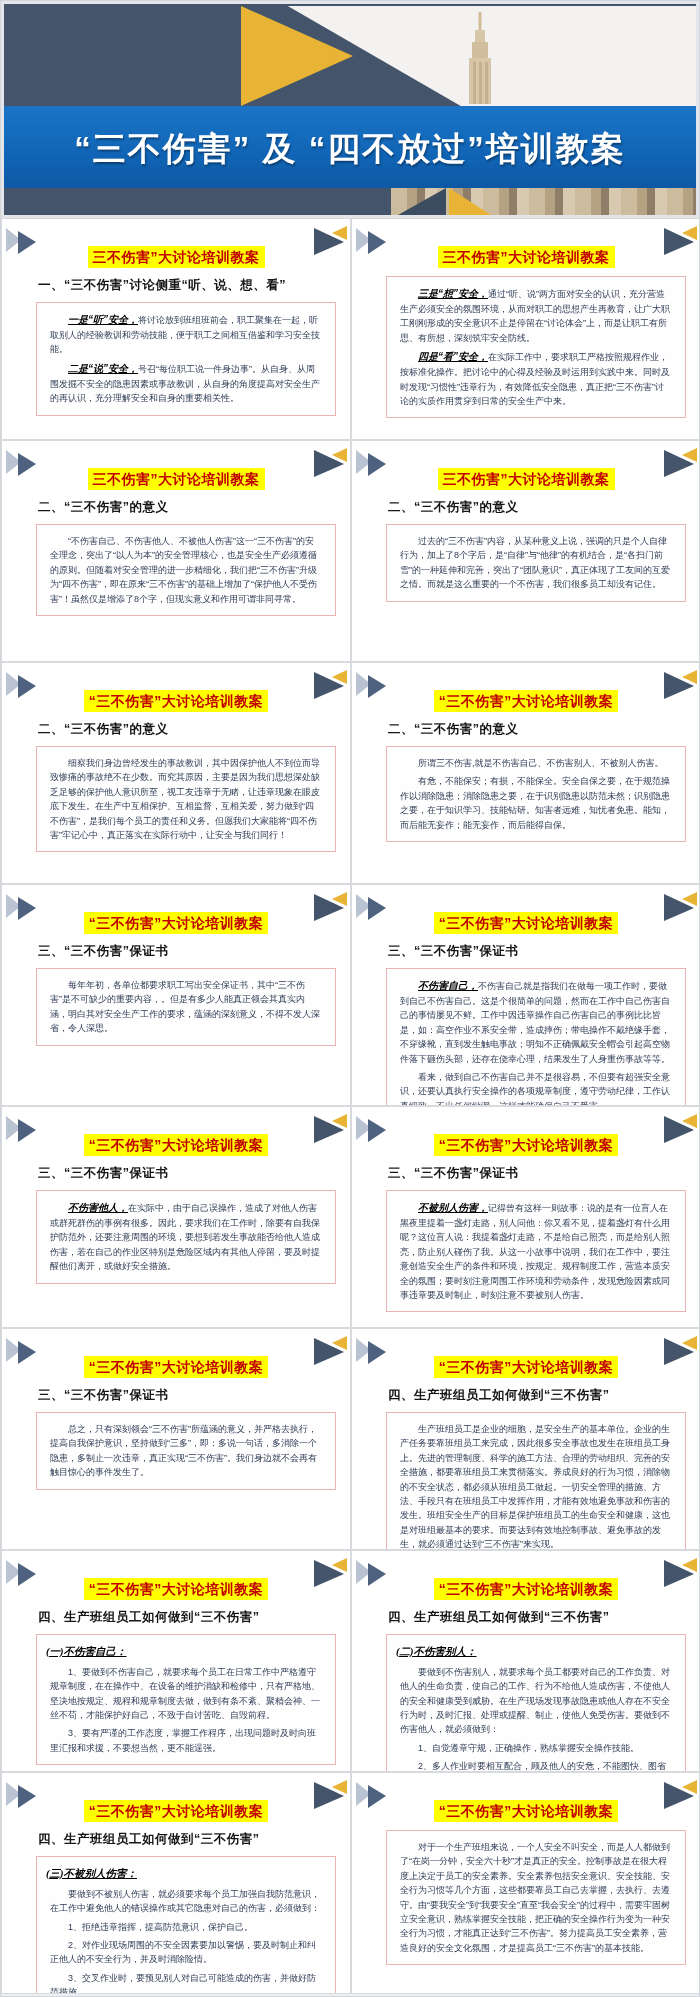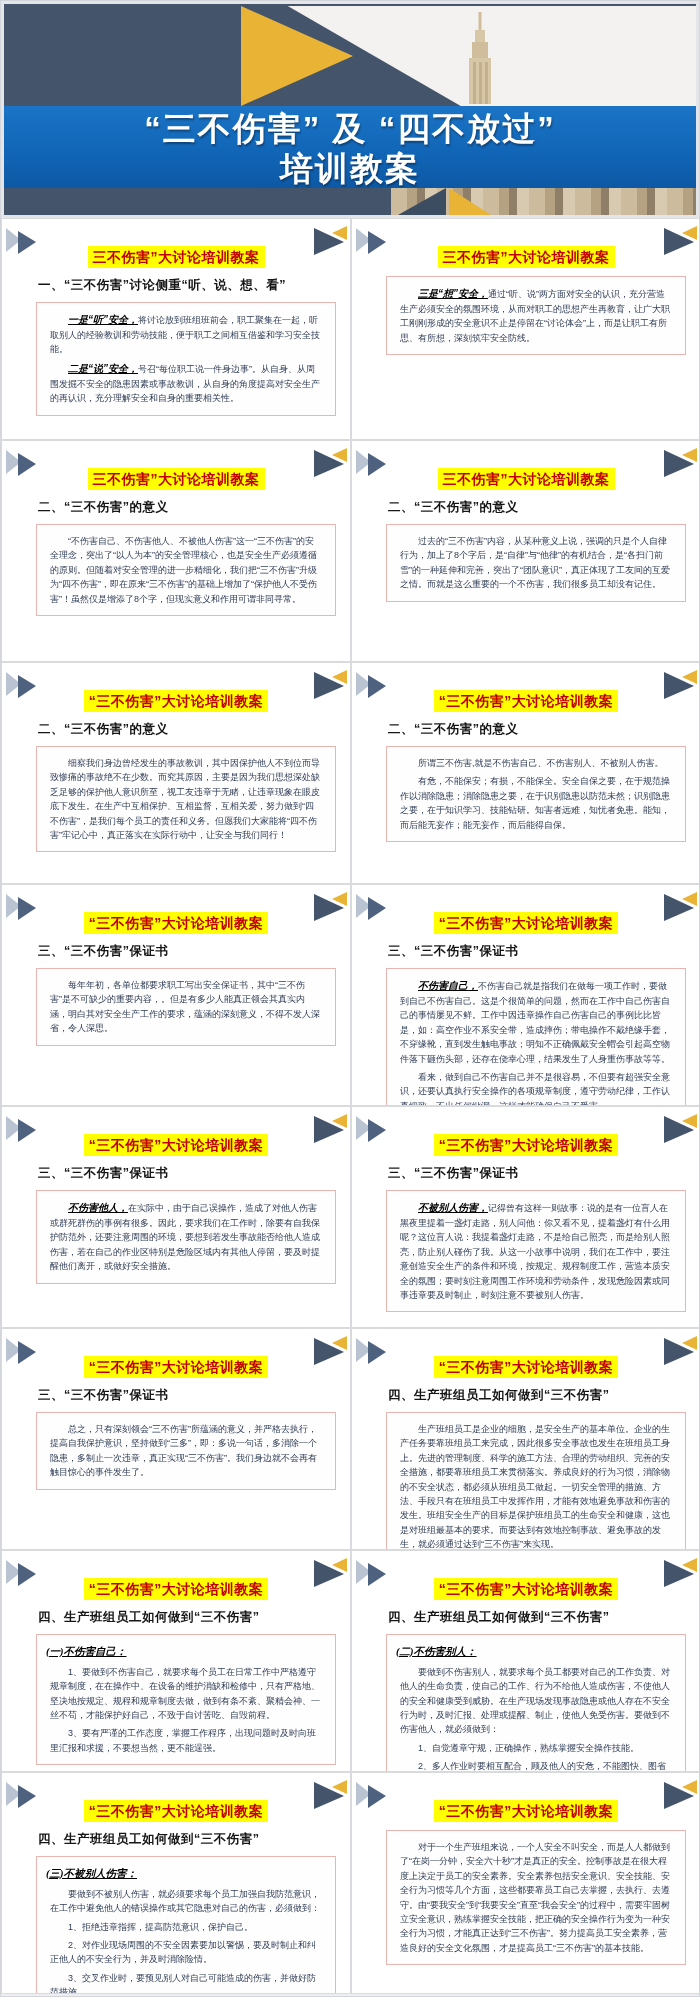--- a/index.html
+++ b/index.html
@@ -9,21 +9,21 @@
   
   .title-slide{position:relative;height:217px;background:#44546a;overflow:hidden;border:3px solid #e3e5e8;box-sizing:border-box;}
   .wedge{position:absolute;top:2px;left:0;right:0;height:100px;background:#f3f2f0;
          clip-path:polygon(41% 0,100% 0,100% 100%,66% 100%);}
   .tri-gold{position:absolute;top:2px;left:237px;width:0;height:0;
             border-top:50px solid transparent;border-bottom:50px solid transparent;
             border-left:112px solid #e9b435;}
   .tower{position:absolute;top:8px;left:450px;}
   .banner{position:absolute;top:102px;left:0;right:0;height:86px;
           background:linear-gradient(180deg,#1b74c6 0%,#1165b6 55%,#0d57a3 100%);
-          display:flex;flex-direction:column;justify-content:center;align-items:center;}
+          display:flex;flex-direction:row;justify-content:center;align-items:center;}
   .banner .l1,.banner .l2{color:#ffffff;font-weight:bold;font-size:33px;line-height:40px;letter-spacing:2px;
           text-shadow:1px 2px 2px rgba(0,0,0,.35);white-space:nowrap;}
   .city{position:absolute;bottom:0;left:0;right:0;height:27px;background:#44546a;}
   .city .photo{position:absolute;right:0;bottom:0;width:305px;height:27px;
           background:repeating-linear-gradient(90deg,#cdbb9d 0 16px,#b5a283 16px 26px,#8f7f68 26px 34px,#d8cab0 34px 46px);}
   .city .tri-navy2{position:absolute;bottom:0;right:250px;width:0;height:0;
           border-bottom:27px solid #3c4c61;border-left:48px solid transparent;}
   .city .tri-gold2{position:absolute;bottom:0;right:205px;width:0;height:0;
           border-bottom:27px solid #e9b435;border-right:42px solid transparent;}
 
@@ -114,20 +114,21 @@
       </svg>
     </span>
     <div class="hdr-wrap">
       <span class="hdr">三不伤害”大讨论培训教案</span>
     </div>
 
     <div class="box">
 
       <div class="paras">
             <p class="para"><span class="lead">三是“想”安全，</span><span>通过“听、说”两方面对安全的认识，充分营造生产必须安全的氛围环境，从而对职工的思想产生再教育，让广大职工刚刚形成的安全意识不止是停留在“讨论体会”上，而是让职工有所思、有所想，深刻筑牢安全防线。</span></p>
+            <p class="para"><span class="lead">四是“看”安全，</span><span>在实际工作中，要求职工严格按照规程作业，按标准化操作。把讨论中的心得及经验及时运用到实践中来。同时及时发现“习惯性”违章行为，有效降低安全隐患，真正把“三不伤害”讨论的实质作用贯穿到日常的安全生产中来。</span></p>
           </div>
     </div>
   </article>
 
   <article class="slide">
     <span class="deco-l">
       <svg width="34" height="28" viewBox="0 0 34 28">
         <polygon points="1,1 16,13 1,25" fill="#b9c3d2"></polygon>
         <polygon points="13,4 31,15 13,27" fill="#4e617f"></polygon>
       </svg>

